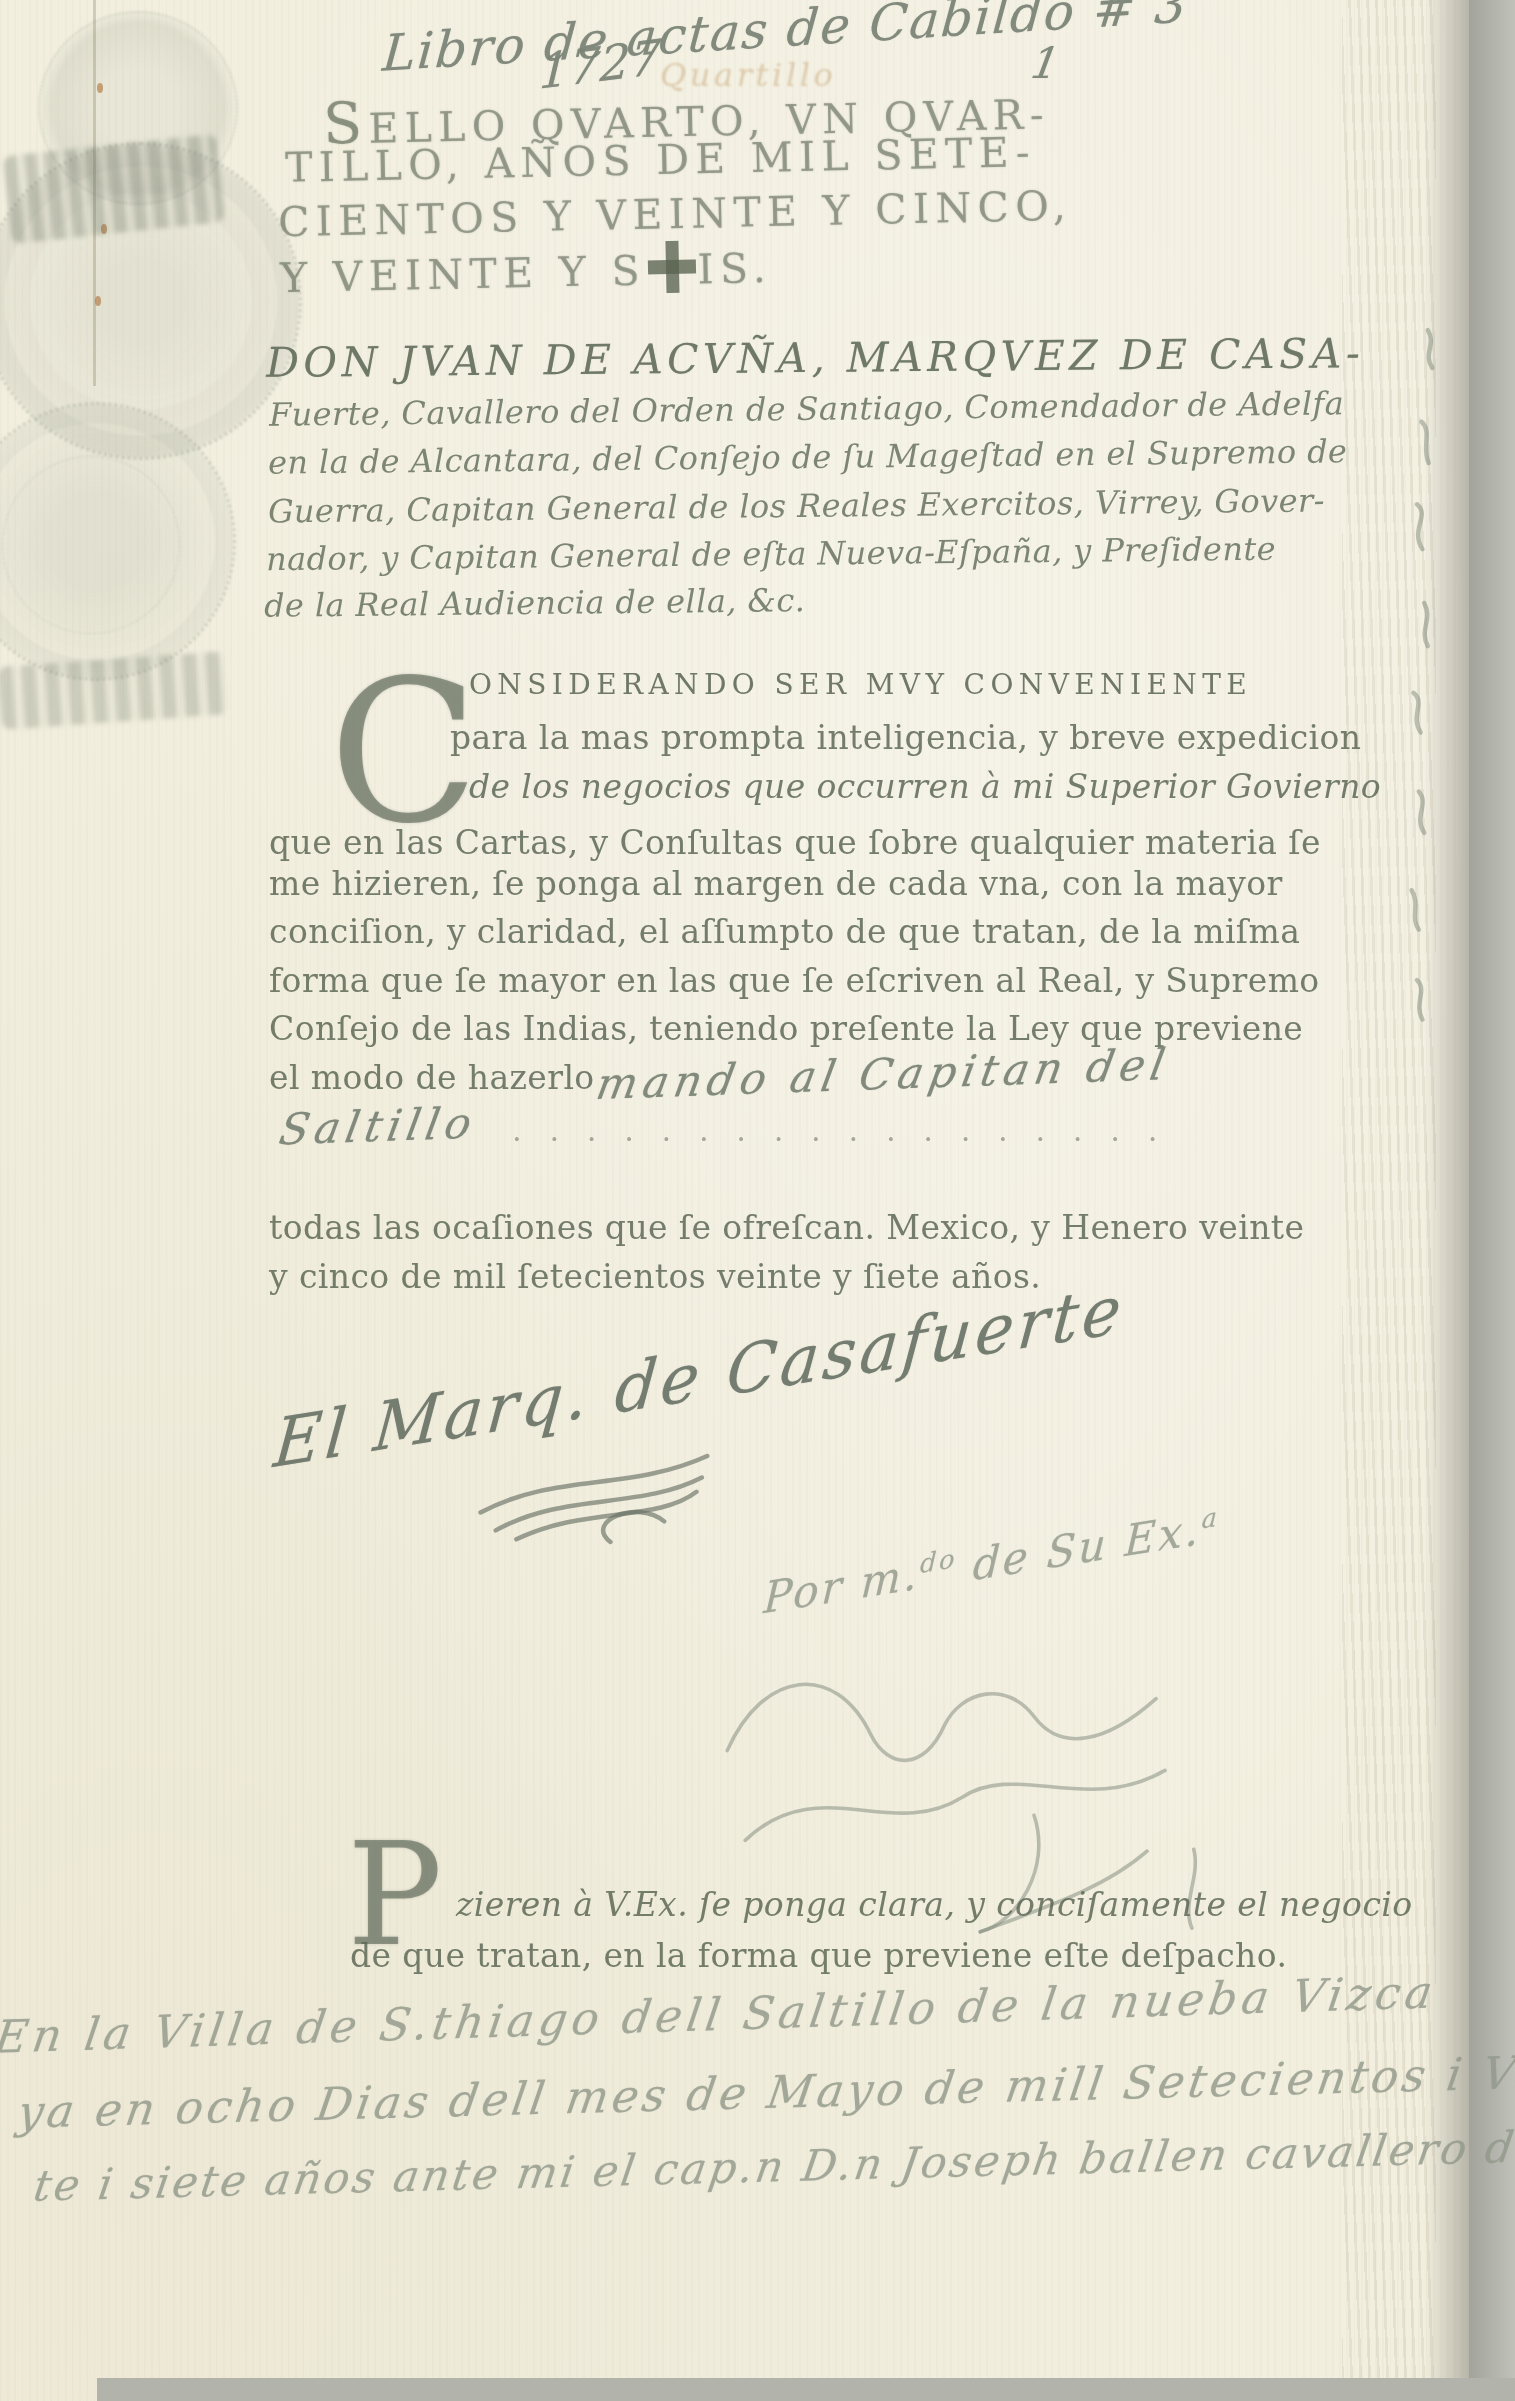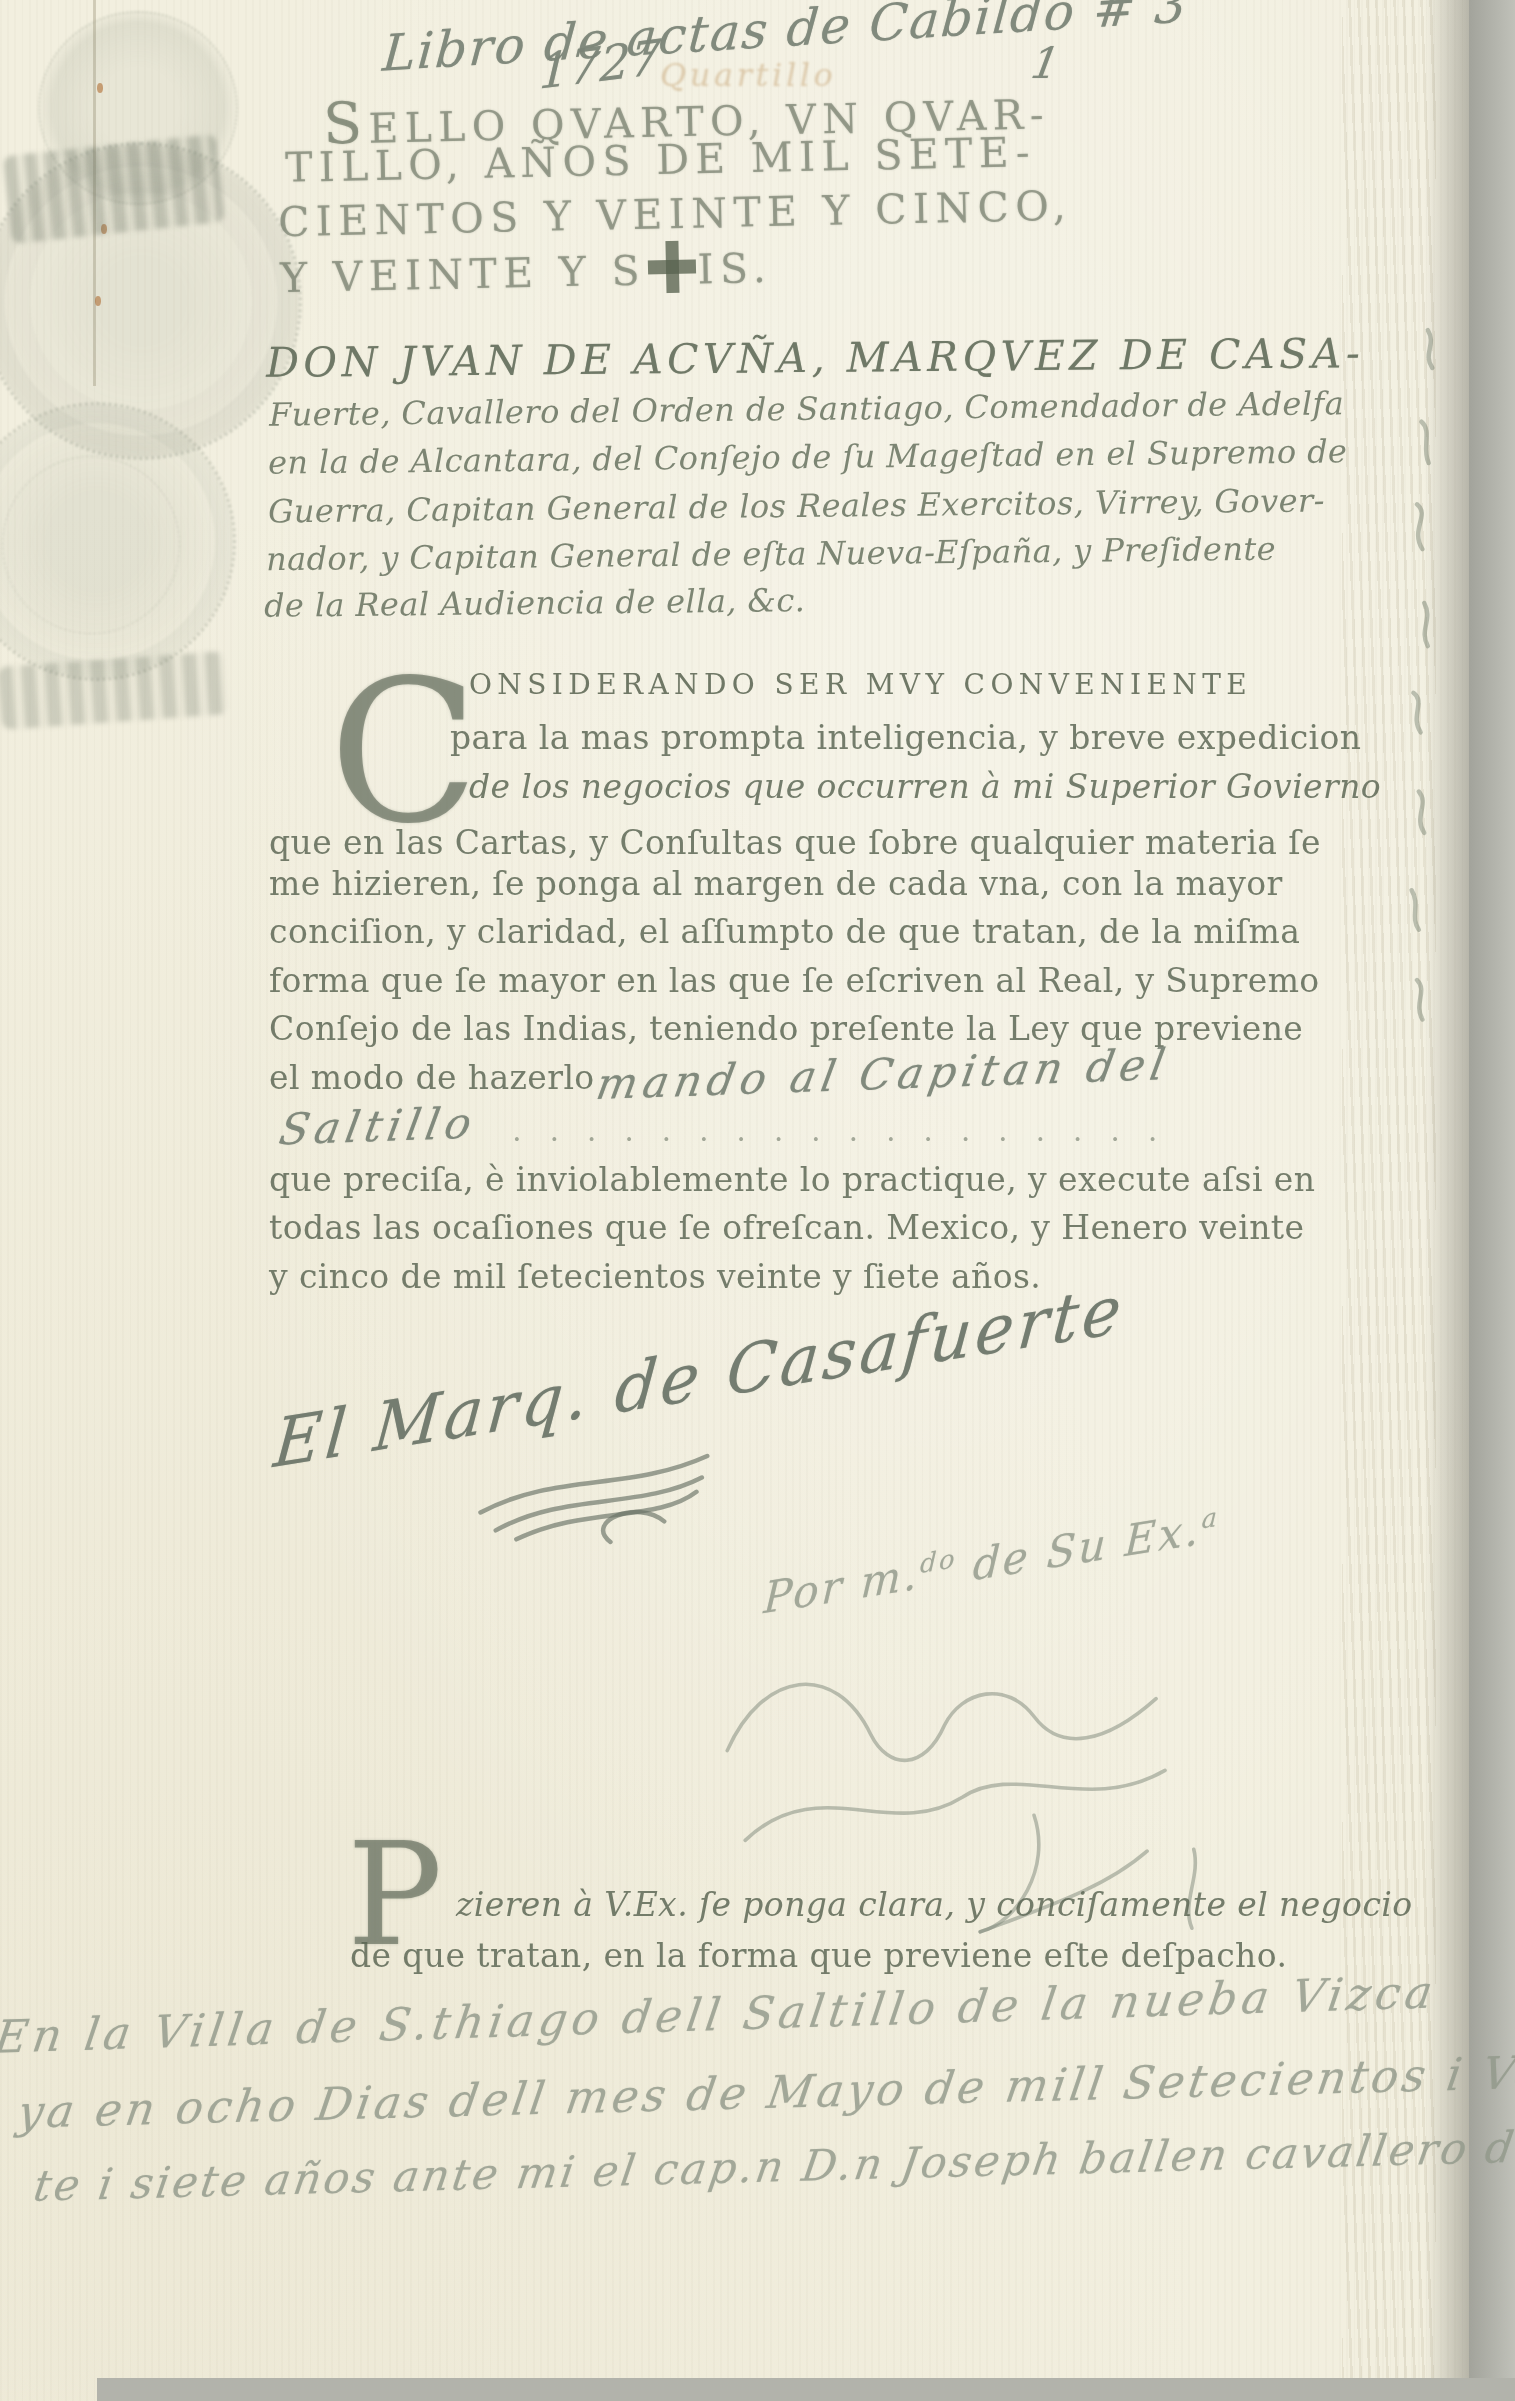--- a/index.html
+++ b/index.html
@@ -115,21 +115,20 @@
   <div class="abs body-line" style="left:469px;top:767px;font-style:italic;">de los negocios que occurren à mi Superior Govierno</div>
   <div class="abs body-line" style="left:269px;top:815px;margin-top:8px;">que en las Cartas, y Conſultas que ſobre qualquier materia ſe</div>
   <div class="abs body-line" style="left:269px;top:864px;">me hizieren, ſe ponga al margen de cada vna, con la mayor</div>
   <div class="abs body-line" style="left:269px;top:912px;">conciſion, y claridad, el aſſumpto de que tratan, de la miſma</div>
   <div class="abs body-line" style="left:269px;top:961px;">forma que ſe mayor en las que ſe eſcriven al Real, y Supremo</div>
   <div class="abs body-line" style="left:269px;top:1009px;">Conſejo de las Indias, teniendo preſente la Ley que previene</div>
   <div class="abs body-line" style="left:269px;top:1058px;">el modo de hazerlo</div>
   <div class="abs hand" style="left:597px;top:1049px;font-size:43px;letter-spacing:5.4px;transform:rotate(-2deg) skewX(-12deg);">mando al Capitan del</div>
   <div class="abs hand" style="left:280px;top:1101px;font-size:43px;letter-spacing:5.4px;transform:rotate(-2deg) skewX(-12deg);">Saltillo</div>
   <div class="abs dots" style="left:512px;top:1113px;">. . . . . . . . . . . . . . . . . .</div>
-  <div class="abs body-line" style="left:269px;top:1160px;">que preciſa, è inviolablemente lo practique, y execute aſsi en</div>
   <div class="abs body-line" style="left:269px;top:1208px;">todas las ocaſiones que ſe ofreſcan. Mexico, y Henero veinte</div>
   <div class="abs body-line" style="left:269px;top:1257px;">y cinco de mil ſetecientos veinte y ſiete años.</div>
 
   <div class="abs hand" style="left:269px;top:1338px;font-size:66px;letter-spacing:3.6px;color:rgba(104,114,102,.85);transform:rotate(-9deg) skewX(-14deg);">El Marq. de Casafuerte</div>
   <svg style="left:476px;top:1436px;" width="242" height="117" viewBox="0 0 270 130">
     <g fill="none" stroke="rgba(104,114,102,.65)" stroke-width="5" stroke-linecap="round">
       <path d="M5,85 C90,40 170,62 258,22"></path>
       <path d="M22,105 C100,62 182,82 252,46"></path>
       <path d="M45,115 C122,78 202,96 246,62"></path>
       <path d="M150,118 C120,95 180,70 210,95"></path>

